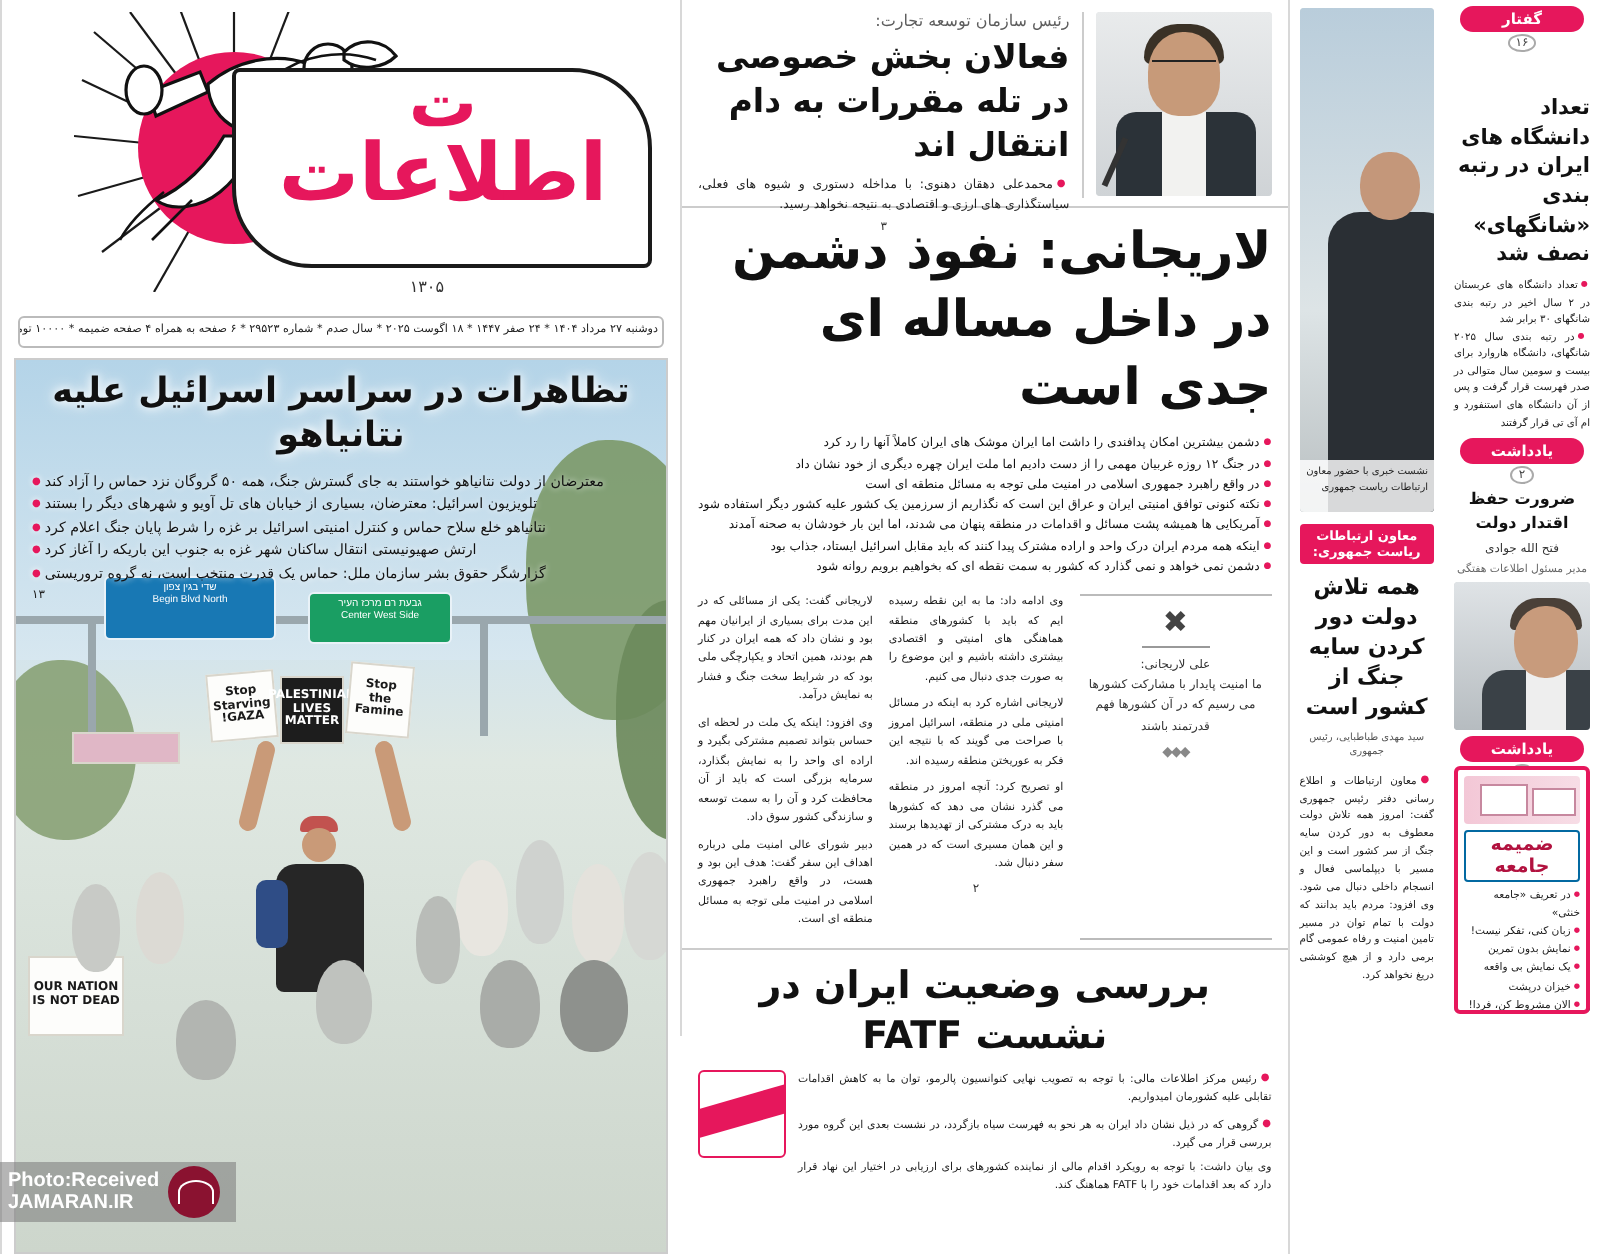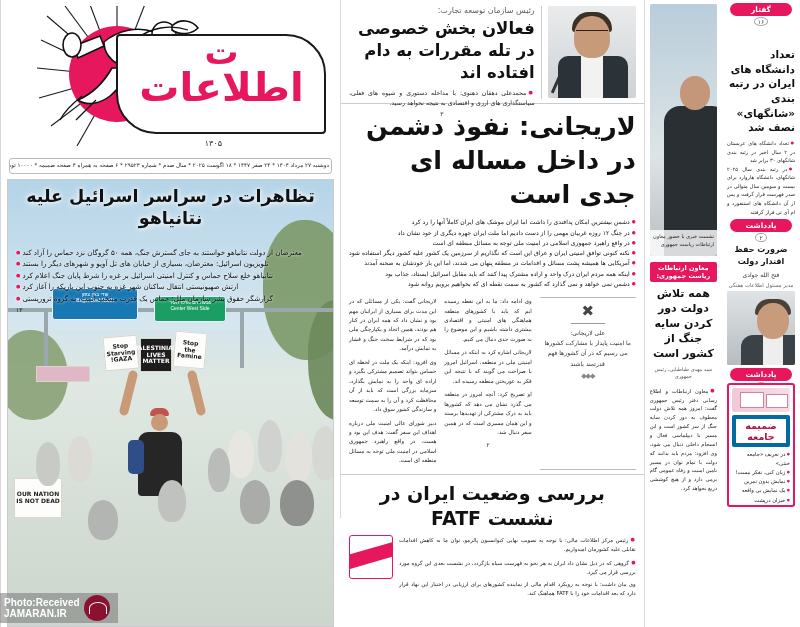--- a/index.html
+++ b/index.html
@@ -46,21 +46,21 @@
   .crowd-dot { position: absolute; border-radius: 50% 50% 45% 45%; }
   .protester { position: absolute; }
   .p-head { position: absolute; width: 17px; height: 17px; border-radius: 50%; background: #c99a78; }
   .p-cap { position: absolute; width: 19px; height: 8px; border-radius: 9px 9px 2px 2px; background: #c2524f; }
   .p-body { position: absolute; width: 44px; height: 64px; border-radius: 10px 10px 4px 4px; background: #262626; }
   .p-arm { position: absolute; width: 9px; height: 46px; background: #c99a78; border-radius: 5px; }
   .p-pack { position: absolute; width: 16px; height: 34px; background: #2f4d86; border-radius: 5px; }
 
   .israel-head-wrap { position: absolute; right: 0; left: 0; top: 6px; padding: 0 8px; }
   .israel-title { font-size: 17.5px; font-weight: bold; color: #111; text-align: center; line-height: 1.25; text-shadow: 0 0 4px rgba(255,255,255,.95), 0 0 8px rgba(255,255,255,.9); }
-  .israel-bullets { margin-top: 17px; }
+  .israel-bullets { margin-top: 5px; }
   .israel-bullets li { list-style: none; font-size: 7.1px; color: #111; text-align: left; line-height: 1.62; white-space: nowrap; text-shadow: 0 0 3px rgba(255,255,255,.95); }
   .israel-bullets li::after { content: "\25CF"; color: #e6175c; font-size: 5px; margin-right: 2px; vertical-align: 1px; }
   .page-ref { text-align: left; font-size: 6px; color: #222; margin-top: 2px; }
 
   
   .col-center { width: 360px; height: 518px; position: relative; background: #fff; border-left: 1px solid #d8d8d8; padding: 0; }
   .top-story { padding: 6px 8px 4px 8px; display: flex; flex-direction: row; gap: 6px; border-bottom: 1px solid #ccc; height: 104px; }
   .top-photo { width: 88px; height: 92px; border-radius: 2px; position: relative; overflow: hidden; background: #dfe2e4; flex: none; }
   .tp-bg { position: absolute; inset: 0; background: linear-gradient(#e9ebec, #cfd3d6); }
   .tp-head { position: absolute; left: 26px; top: 10px; width: 36px; height: 42px; border-radius: 48% 48% 42% 42%; background: #c79a79; }
@@ -134,26 +134,26 @@
   .pt-bg { position: absolute; inset: 0; background: linear-gradient(#dfe3e6, #b6bcc0); }
   .pt-head { position: absolute; left: 30px; top: 12px; width: 32px; height: 36px; border-radius: 48%; background: #c89b7c; }
   .pt-hair { position: absolute; left: 28px; top: 8px; width: 36px; height: 16px; border-radius: 18px 18px 3px 3px; background: #4a4038; }
   .pt-suit { position: absolute; left: 14px; top: 44px; width: 66px; height: 32px; background: #3a4147; border-radius: 12px 12px 0 0; }
   .pt-shirt { position: absolute; left: 36px; top: 44px; width: 20px; height: 30px; background: #eee; }
 
   .supp-box { position: absolute; left: 5px; right: 5px; bottom: 4px; border: 2px solid #e6175c; border-radius: 3px; padding: 3px; background: #fff; height: 124px; overflow: hidden; }
   .supp-img { height: 24px; background: linear-gradient(90deg,#f3c7d6,#f7dde6); border-radius: 2px; position: relative; overflow: hidden; }
   .supp-img .sdoc { position: absolute; left: 8px; top: 4px; width: 24px; height: 16px; background: #fff; border: 1px solid #c7889f; }
   .supp-img .sdoc2 { position: absolute; left: 34px; top: 6px; width: 22px; height: 14px; background: #fff; border: 1px solid #c7889f; }
-  .supp-title { background: #fff; border: 4px solid #0369a1; border-radius: 2px; color: #b2123f; font-size: 9.5px; font-weight: bold; text-align: center; margin-top: 3px; padding: 1px; letter-spacing: 1px; }
+  .supp-title { background: #fff; border: 1px solid #0369a1; border-radius: 2px; color: #b2123f; font-size: 9.5px; font-weight: bold; text-align: center; margin-top: 3px; padding: 1px; letter-spacing: 1px; }
   .supp-list { margin-top: 3px; }
   .supp-list li { list-style: none; font-size: 5.3px; color: #1a1a1a; text-align: right; line-height: 1.72; }
   .supp-list li::before { content: "\25CF"; color: #e6175c; font-size: 3.6px; margin-left: 1.5px; vertical-align: 1px; }
 
-  .watermark { position: absolute; left: 0; bottom: 4px; display: flex; align-items: center; gap: 4px; background: rgba(120,120,120,.55); padding: 2px 8px 2px 4px; z-index: 40; }
+  .watermark { position: absolute; left: 0; bottom: 16px; display: flex; align-items: center; gap: 4px; background: rgba(120,120,120,.55); padding: 2px 8px 2px 4px; z-index: 40; }
   .wm-logo { width: 26px; height: 26px; border-radius: 50%; background: #8a1230; position: relative; overflow: hidden; flex: none; }
   .wm-logo::after { content: ""; position: absolute; left: 5px; top: 7px; width: 16px; height: 11px; border: 1.6px solid #fff; border-radius: 50% 50% 0 0; border-bottom: none; }
   .wm-text { color: #fff; font-size: 10px; font-weight: bold; line-height: 1.15; font-family: "Liberation Sans", sans-serif; text-align: left; }
 </style>
 </head>
 <body>
 
 <div class="page">
 
   <div class="col-right">
@@ -271,21 +271,21 @@
         <div class="tp-bg"></div>
         <div class="tp-suit"></div>
         <div class="tp-shirt"></div>
         <div class="tp-hair"></div>
         <div class="tp-head"></div>
         <div class="tp-glass"></div>
         <div class="tp-mic"></div>
       </div>
       <div class="top-text">
         <div class="kicker">رئیس سازمان توسعه تجارت:</div>
-        <div class="top-title">فعالان بخش خصوصی در تله مقررات به دام افتاده اند</div>
+        <div class="top-title">فعالان بخش خصوصی در تله مقررات به دام انتقال اند</div>
         <div class="top-lede bullet-pink">محمدعلی دهقان دهنوی: با مداخله دستوری و شیوه های فعلی، سیاستگذاری های ارزی و اقتصادی به نتیجه نخواهد رسید.</div>
         <div class="ref-arrow">۳</div>
       </div>
     </div>
 
 
     <div class="main-head">
       <h1>لاریجانی: نفوذ دشمن در داخل مساله ای جدی است</h1>
     </div>
 

